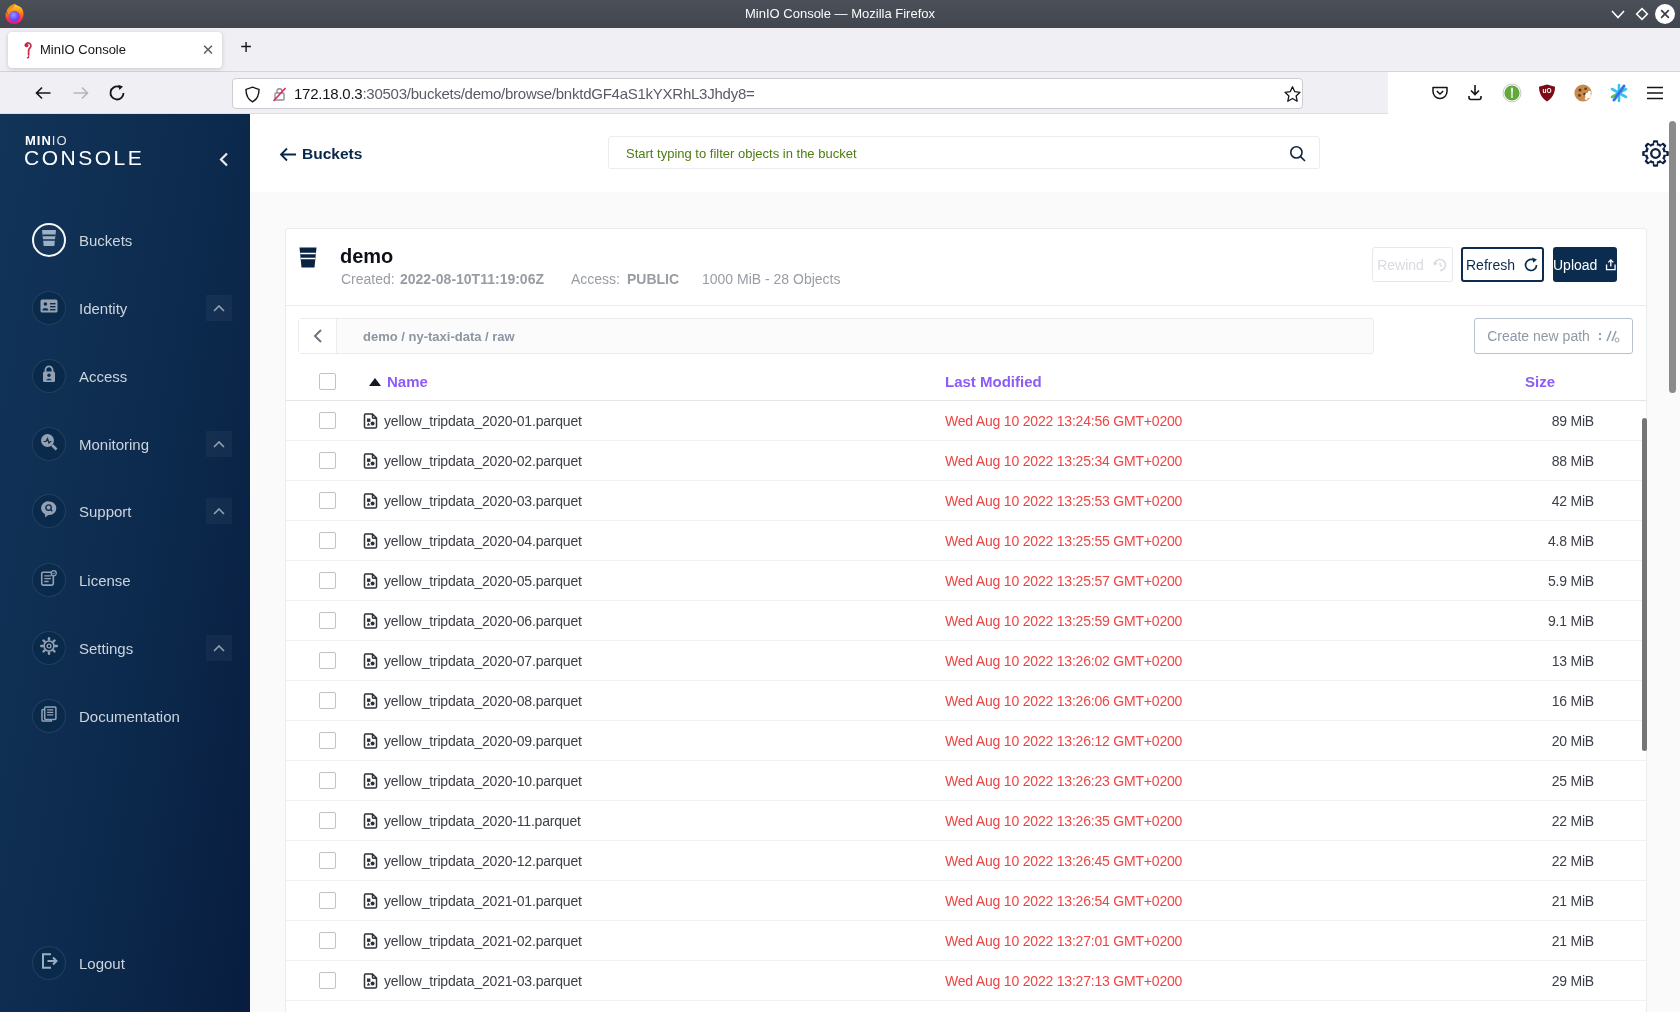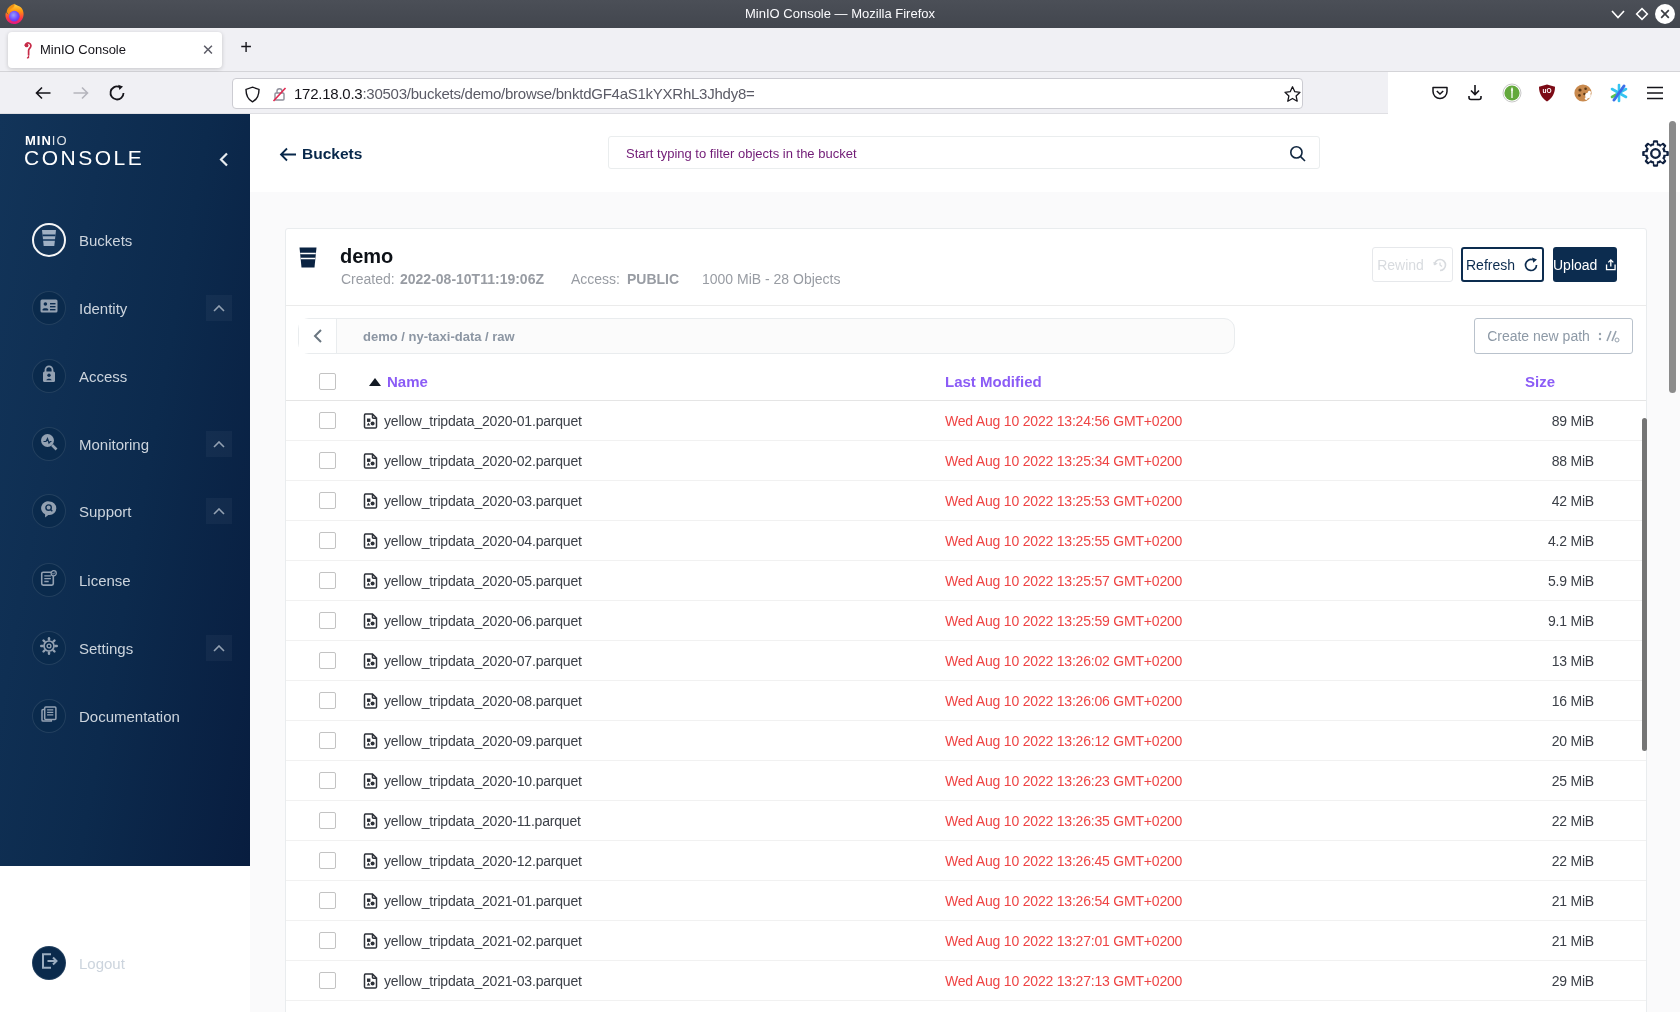--- a/index.html
+++ b/index.html
@@ -17,49 +17,49 @@
     box-shadow:0 1px 4px rgba(0,0,0,.18); }
   #tabtitle { left:32px; top:10px; font-size:13px; color:#15141a; }
   #tabclose { left:189px; top:7px; width:22px; height:22px; color:#5b5b66; font-size:15px; text-align:center; line-height:22px; }
   #tabplus { left:232px; top:6px; width:28px; height:28px; color:#15141a; font-size:20px; font-weight:300; text-align:center; line-height:26px; }
   #toolbar { left:0; top:72px; width:1388px; height:42px; background:#f0f0f4; border-bottom:1px solid #dfdfe3; }
   #urlbox { left:232px; top:6px; width:1071px; height:31px; background:#fff; border:1px solid #ccccd2; border-radius:4px; }
   #urltext { left:61px; top:6px; font-size:15px; letter-spacing:-0.25px; color:#5b5b66; white-space:nowrap; }
   #urltext b { color:#15141a; font-weight:400; }
 
   
-  #sidebar { left:0; top:114px; width:250px; height:752px;
+  #sidebar { left:0; top:114px; width:250px; height:898px;
     background:linear-gradient(100deg,#123459 0%,#0c2a4d 55%,#081d3f 100%); }
   .menuitem { position:absolute; left:0; width:250px; height:34px; }
   .mcircle { position:absolute; left:32px; top:0; width:34px; height:34px; border-radius:50%;
     background:#0a2a4c; border:1px solid rgba(255,255,255,.10); }
   .mcircle.sel { background:rgba(255,255,255,.02); border:2px solid #f5f6f7; }
   .mlabel { position:absolute; left:79px; top:50%; transform:translateY(-50%); font-size:15px; color:#ccd4dd; }
   .mchev { position:absolute; left:206px; top:4px; width:26px; height:26px; background:rgba(255,255,255,.04); display:flex; align-items:center; justify-content:center; }
   .micon { position:absolute; left:50%; top:50%; transform:translate(-50%,-50%); }
 
   
   #topbar { left:250px; top:114px; width:1430px; height:78px; background:#fff; }
   #bkts { left:52px; top:31px; font-size:15.5px; font-weight:bold; color:#07274a; }
   #search { left:358px; top:22px; width:712px; height:33px; border:1px solid #eaedee; border-radius:3px; background:#fff; }
-  #searchph { left:17px; top:9px; font-size:13px; color:#701a75; }
+  #searchph { left:17px; top:9px; font-size:13px; color:#4d7c0f; }
   #mainbg { left:250px; top:192px; width:1430px; height:820px; background:#fafafb; }
 
   
   #panel { left:285px; top:228px; width:1362px; height:790px; background:#fff; border:1px solid #e9ecee; border-radius:3px; }
   #demotitle { left:54px; top:16px; font-size:20px; font-weight:bold; color:#0d1117; }
   .meta { position:absolute; top:42px; font-size:14px; color:#989ca3; }
   .btn { position:absolute; top:18px; height:35px; border-radius:3px; font-size:14px;
     display:flex; align-items:center; justify-content:center; gap:8px; }
   #rewind { left:1086px; width:81px; border:1px solid #e6e8eb; color:#d8dbdf; }
   #refresh { left:1175px; width:83px; border:2px solid #0c2c4f; color:#0c2c4f; }
   #upload { left:1267px; width:64px; background:#0c2c4f; color:#fff; }
   #sep1 { left:0; top:76px; width:1360px; height:1px; background:#ebebeb; }
 
-  #crumbbox { left:12px; top:89px; width:937px; height:36px; border:1px solid #e9ecee; border-radius:11px; background:#fbfbfb;text-decoration:underline; }
+  #crumbbox { left:12px; top:89px; width:1076px; height:36px; border:1px solid #e9ecee; border-radius:3px; background:#fbfbfb;text-decoration:underline; }
   #crumbchev { left:0; top:0; width:38px; height:34px; background:#fff; border-right:1px solid #e9ecee; display:flex; align-items:center; justify-content:center; }
   #crumbtext { left:64px; top:10px; font-size:13px; font-weight:bold; color:#8c96a3; }
   #newpath { left:1188px; top:89px; width:159px; height:36px; border:1px solid #b9c2cc; border-radius:3px;
     display:flex; align-items:center; justify-content:center; gap:8px; font-size:14px; color:#8d99a6; }
 
   .thead { position:absolute; top:144px; font-size:15px; font-weight:bold; color:#8b5cf6; }
   #hsep { left:0; top:171px; width:1360px; height:1px; background:#e5e5e5; }
   .cb { position:absolute; left:33px; width:17px; height:17px; border:1px solid #c3c3c3; border-radius:2px; background:#fff; }
   .row { position:absolute; left:0; width:1360px; height:40px; border-bottom:1px solid #f1f1f1; }
   .fname { position:absolute; left:98px; top:50%; transform:translateY(-50%); font-size:14px; letter-spacing:-0.2px; color:#3c4048; }
@@ -458,21 +458,21 @@
         <div class="abs row" style="top:292px;">
           <div class="rcb"></div>
           <div class="ficon"><svg width="15" height="16" viewBox="0 0 15 16">
               <path d="M2.5 1 H9.5 L13.5 5 V14 A1.2 1.2 0 0 1 12.3 15 H2.7 A1.2 1.2 0 0 1 1.5 14 V2.2 A1.2 1.2 0 0 1 2.5 1 Z M9.5 1 V4.6 A0.6 0.6 0 0 0 10.1 5.2 H13.5" fill="none" stroke="#2d3138" stroke-width="1.5"></path>
               <rect x="4" y="5.5" width="3.4" height="3.4" fill="#2d3138"></rect>
               <path d="M5.5 9.6 L7.3 12.6 H3.7 Z" fill="#2d3138"></path>
               <circle cx="9.6" cy="10.6" r="2" fill="#2d3138"></circle>
             </svg></div>
           <div class="fname">yellow_tripdata_2020-04.parquet</div>
           <div class="fdate">Wed Aug 10 2022 13:25:55 GMT+0200</div>
-          <div class="fsize">4.2 MiB</div>
+          <div class="fsize">4.8 MiB</div>
         </div>
         <div class="abs row" style="top:332px;">
           <div class="rcb"></div>
           <div class="ficon"><svg width="15" height="16" viewBox="0 0 15 16">
               <path d="M2.5 1 H9.5 L13.5 5 V14 A1.2 1.2 0 0 1 12.3 15 H2.7 A1.2 1.2 0 0 1 1.5 14 V2.2 A1.2 1.2 0 0 1 2.5 1 Z M9.5 1 V4.6 A0.6 0.6 0 0 0 10.1 5.2 H13.5" fill="none" stroke="#2d3138" stroke-width="1.5"></path>
               <rect x="4" y="5.5" width="3.4" height="3.4" fill="#2d3138"></rect>
               <path d="M5.5 9.6 L7.3 12.6 H3.7 Z" fill="#2d3138"></path>
               <circle cx="9.6" cy="10.6" r="2" fill="#2d3138"></circle>
             </svg></div>
           <div class="fname">yellow_tripdata_2020-05.parquet</div>

